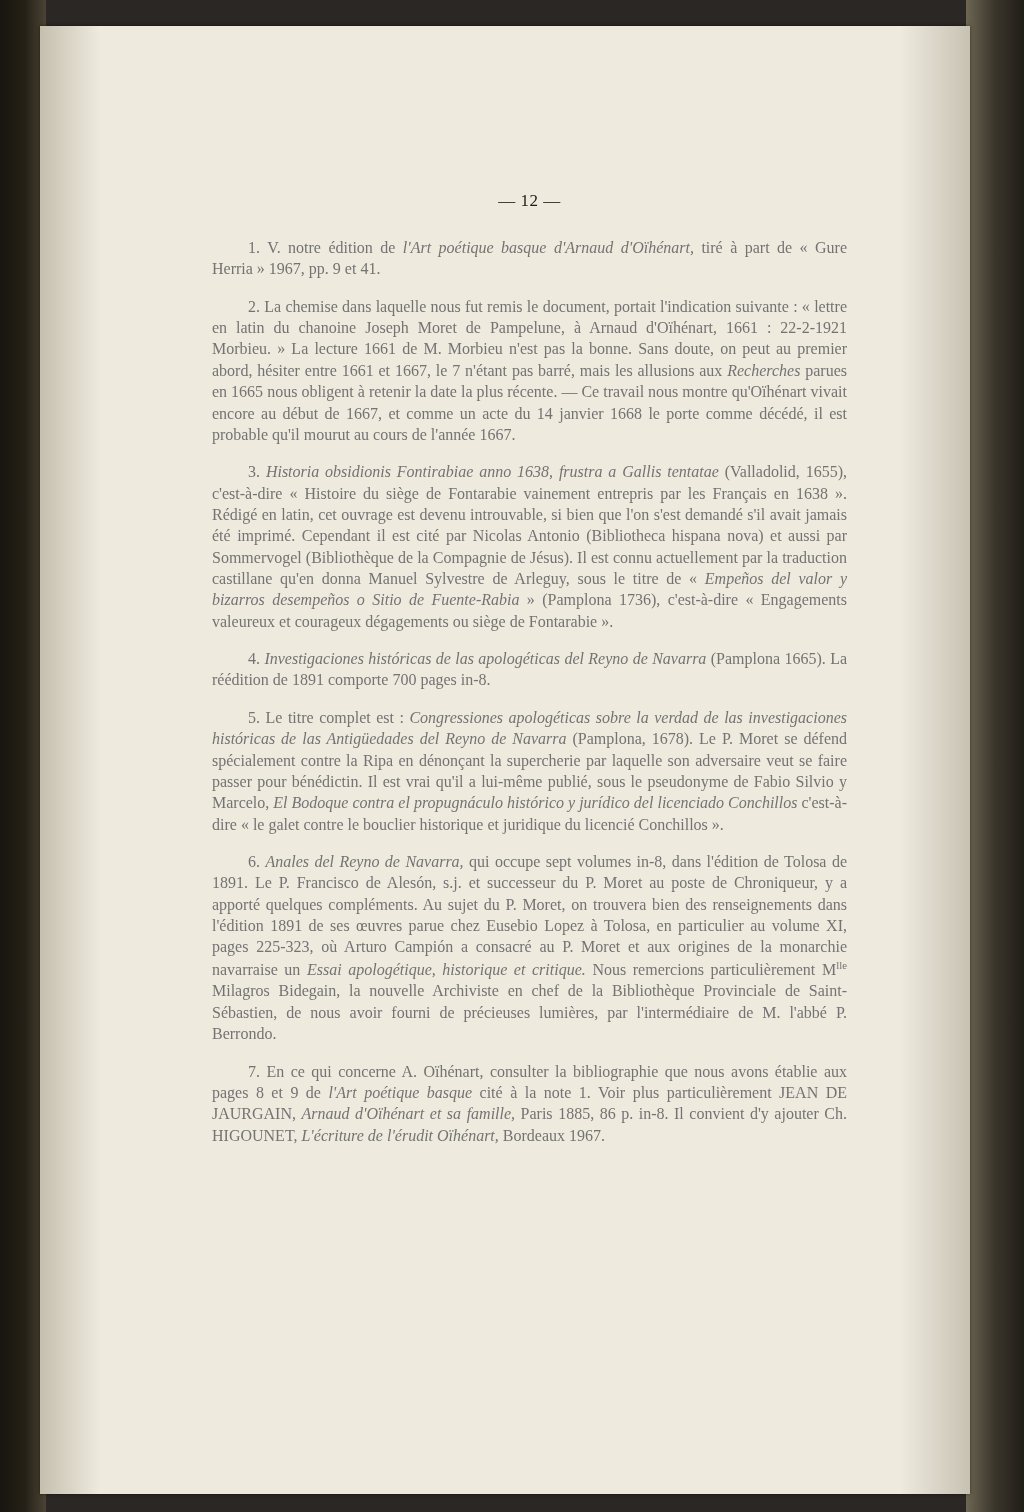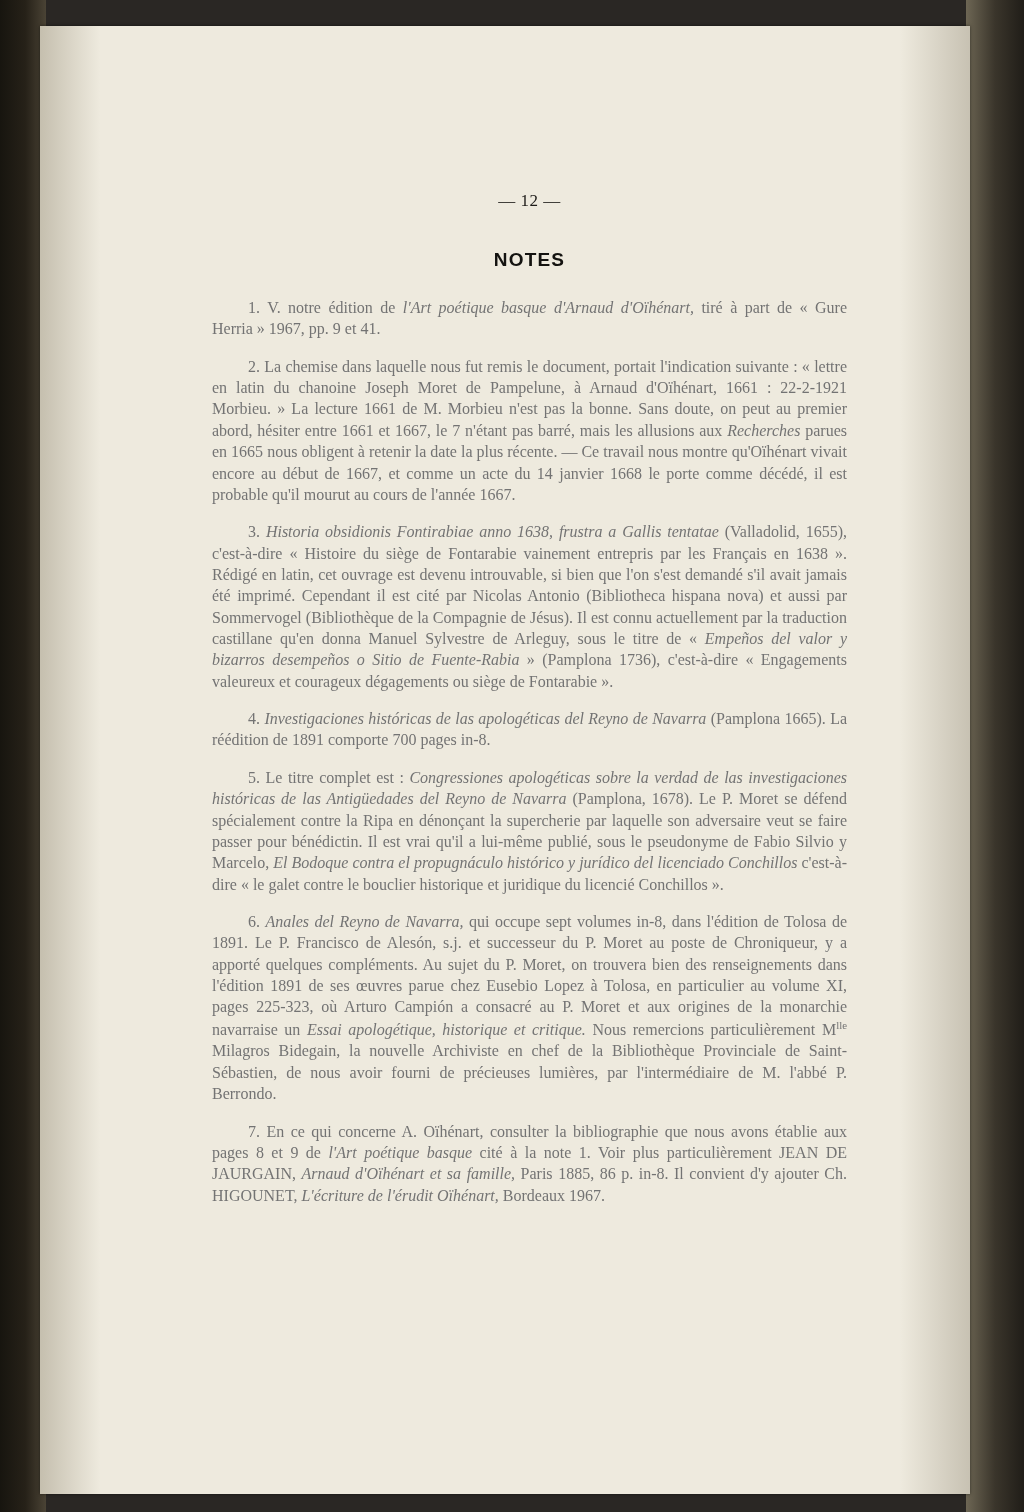--- a/index.html
+++ b/index.html
@@ -99,21 +99,20 @@
 
 <div id="page">
   <div class="gutter-left"></div>
   <div class="gutter-right"></div>
 
   <div class="paper">
     <div class="content">
 
       <div class="folio">— 12 —</div>
 
-      <div class="doc-title">NOTES</div>
 
       <div class="notes">
 
         <p class="note">
           <span>1. V. notre édition de <i>l'Art poétique basque d'Arnaud d'Oïhénart,</i> tiré à part de «&nbsp;Gure Herria&nbsp;» 1967, pp. 9 et 41.</span>
         </p>
 
         <p class="note">
           <span>2. La chemise dans laquelle nous fut remis le document, portait l'indication suivante : «&nbsp;lettre en latin du chanoine Joseph Moret de Pampelune, à Arnaud d'Oïhénart, 1661 : 22-2-1921 Morbieu.&nbsp;» La lecture 1661 de M. Morbieu n'est pas la bonne. Sans doute, on peut au premier abord, hésiter entre 1661 et 1667, le 7 n'étant pas barré, mais les allusions aux <i>Recherches</i> parues en 1665 nous obligent à retenir la date la plus récente. — Ce travail nous montre qu'Oïhénart vivait encore au début de 1667, et comme un acte du 14 janvier 1668 le porte comme décédé, il est probable qu'il mourut au cours de l'année 1667.</span>
         </p>

